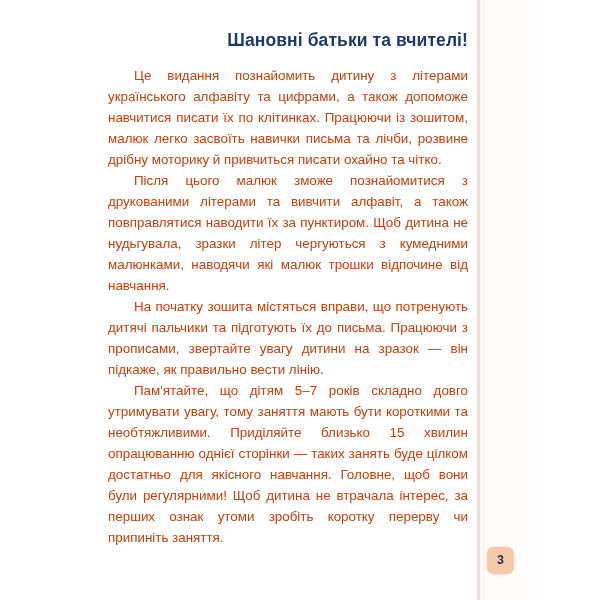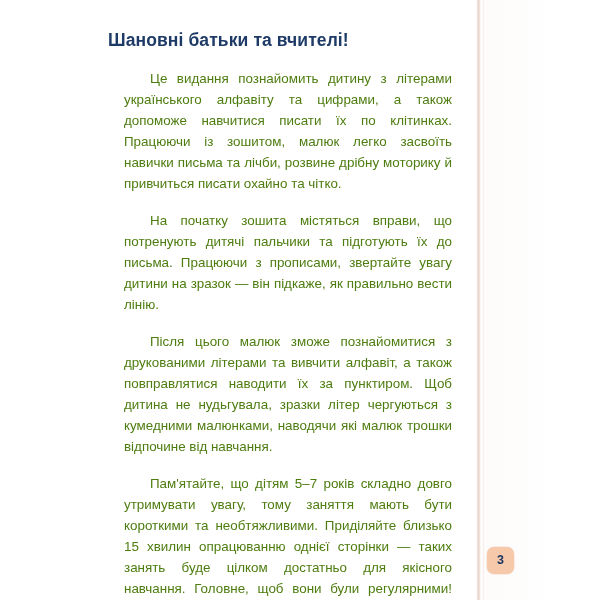--- a/index.html
+++ b/index.html
@@ -60,34 +60,34 @@
     top: 0;
     width: 360px;
   }
 
   .doc-title {
     margin: 0;
     padding-top: 30px;
     font-size: 17.5px;
     font-weight: bold;
     color: #1e3a66;
-    text-align: left;
+    text-align: right;
     letter-spacing: .1px;
     line-height: 1.25;
   }
 
   .body-copy {
     margin-top: 13px;
   }
 
   p.para {
-    margin: 16px;
+    margin: 0;
     font-size: 13.4px;
     line-height: 21px;
-    color: #4d7c0f;
+    color: #c2410c;
     text-align: justify;
     text-justify: inter-word;
     text-indent: 26px;
     hyphens: manual;
   }
 
   p.para + p.para {
     margin-top: 0;
   }
 
@@ -121,22 +121,22 @@
   <div class="page-edge page-edge-outer"></div>
   <div class="page-edge page-edge-inner"></div>
   <div class="page-tint"></div>
 
   <div class="content">
 
     <h1 class="doc-title">Шановні батьки та вчителі!</h1>
 
     <div class="body-copy">
       <p class="para">Це видання познайомить дитину з літерами українського алфавіту та цифрами, а також допоможе навчитися писати їх по клітинках. Працюючи із зошитом, малюк легко засвоїть навички письма та лічби, розвине дрібну моторику й привчиться писати охайно та чітко.</p>
+      <p class="para">Після цього малюк зможе познайомитися з друкованими літерами та вивчити алфавіт, а також повправлятися наводити їх за пунктиром. Щоб дитина не нудьгувала, зразки літер чергуються з кумедними малюнками, наводячи які малюк трошки відпочине від навчання.</p>
       <p class="para">На початку зошита містяться вправи, що потренують дитячі пальчики та підготують їх до письма. Працюючи з прописами, звертайте увагу дитини на зразок — він підкаже, як правильно вести лінію.</p>
-      <p class="para">Після цього малюк зможе познайомитися з друкованими літерами та вивчити алфавіт, а також повправлятися наводити їх за пунктиром. Щоб дитина не нудьгувала, зразки літер чергуються з кумедними малюнками, наводячи які малюк трошки відпочине від навчання.</p>
       <p class="para">Пам'ятайте, що дітям 5–7 років складно довго утримувати увагу, тому заняття мають бути короткими та необтяжливими. Приділяйте близько 15 хвилин опрацюванню однієї сторінки — таких занять буде цілком достатньо для якісного навчання. Головне, щоб вони були регулярними! Щоб дитина не втрачала інтерес, за перших ознак утоми зробіть коротку перерву чи припиніть заняття.</p>
 
     </div>
 
   </div>
 
   <div class="page-number-badge">
     <span class="num">3</span>
   </div>
 

